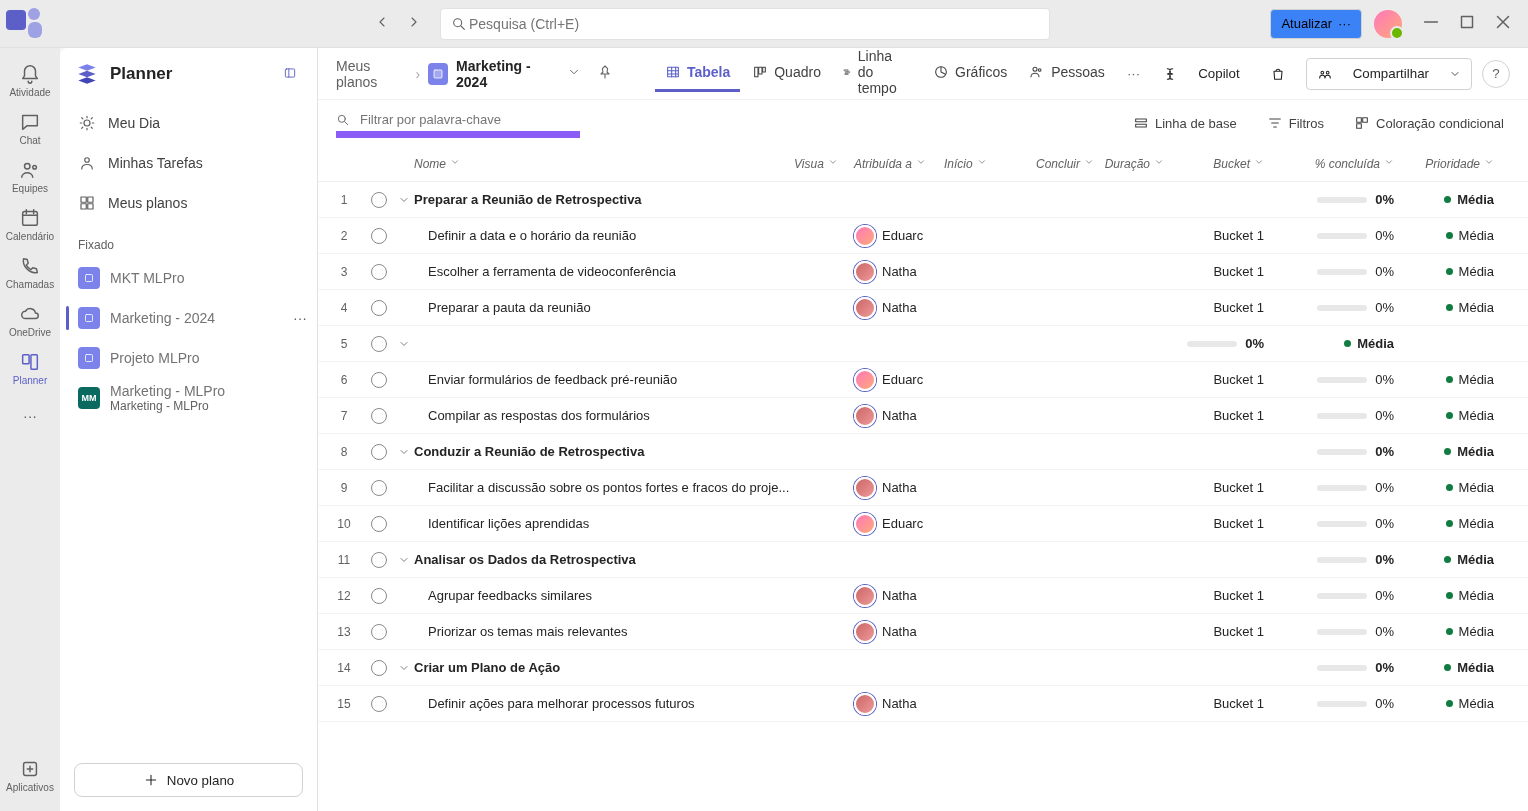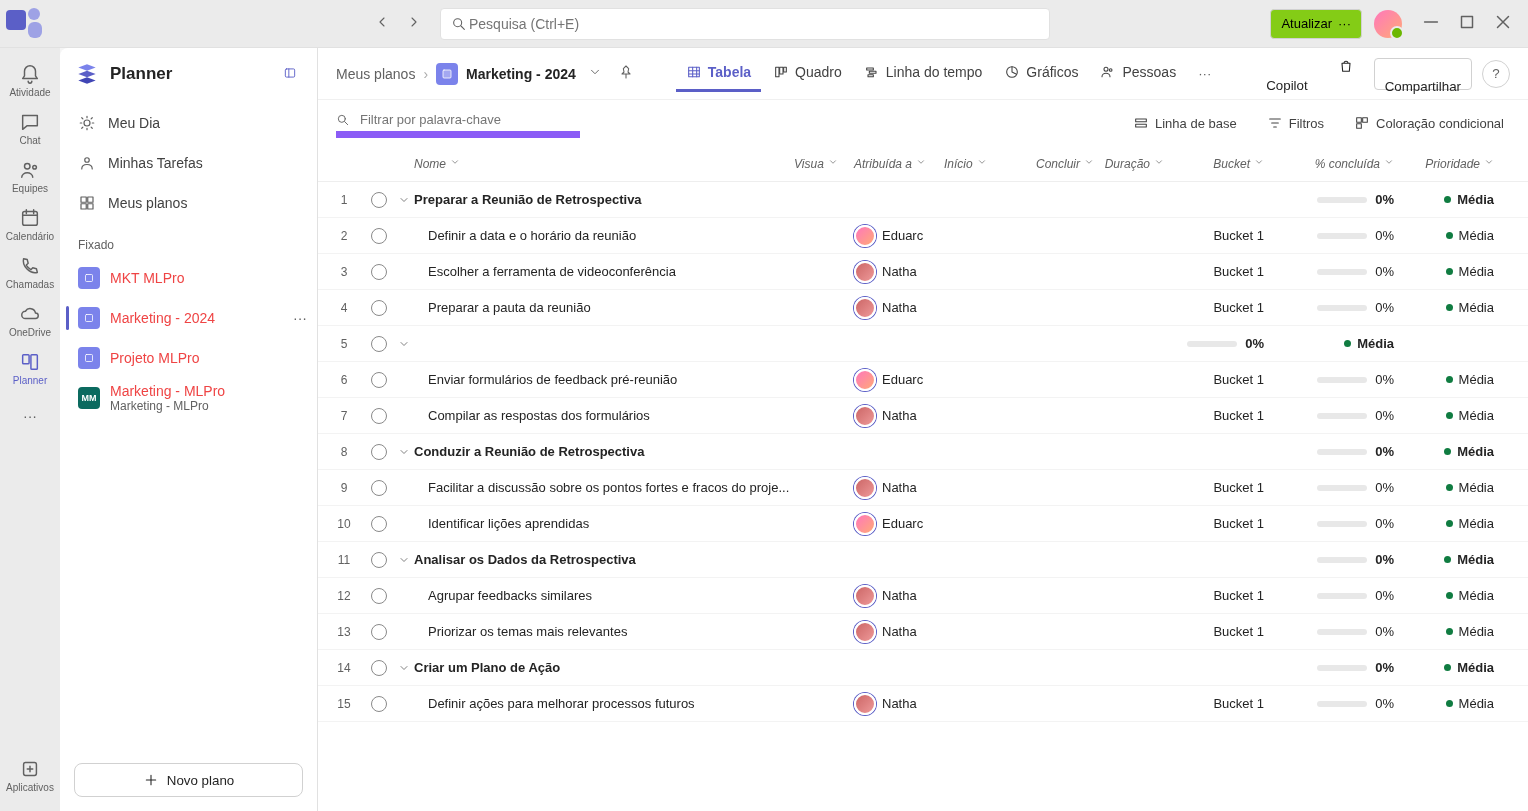--- a/index.html
+++ b/index.html
@@ -5,21 +5,21 @@
 * { box-sizing:border-box; font-family:"Segoe UI",Arial,sans-serif; }
 body { margin:0; background:#f5f5f5; color:#242424; font-size:14px; overflow:hidden; }
 .app { display:flex; flex-direction:column; height:811px; width:1528px; }
 .titlebar { height:48px; display:flex; align-items:center; background:#ebebeb; border-bottom:1px solid #e1e1e1; }
 .titlebar .grid-icon { width:48px; display:flex; align-items:center; justify-content:center; color:#616161; }
 .titlebar .nav-arrows { display:flex; gap:4px; margin-left:320px; }
 .titlebar .nav-arrows button { background:none; border:none; width:28px; height:28px; color:#616161; cursor:pointer; border-radius:4px; }
 .titlebar .search { flex:0 0 610px; margin-left:12px; height:32px; background:#fff; border:1px solid #e1e1e1; border-radius:4px; display:flex; align-items:center; padding:0 10px; color:#616161; }
 .titlebar .search input { border:none; outline:none; flex:1; font-size:14px; color:#616161; background:transparent; }
 .titlebar .right { margin-left:auto; display:flex; align-items:center; gap:12px; padding-right:8px; }
-.update-btn { height:30px; padding:0 10px; background:#84cc16; border:1px solid #d1d1d1; border-radius:4px; display:flex; align-items:center; gap:6px; cursor:pointer; font-size:13px; }
+.update-btn { height:30px; padding:0 10px; background:#3b82f6; border:1px solid #d1d1d1; border-radius:4px; display:flex; align-items:center; gap:6px; cursor:pointer; font-size:13px; }
 .avatar-tb { width:28px; height:28px; border-radius:50%; background:linear-gradient(135deg,#f7b,#fa7); position:relative; }
 .avatar-tb::after { content:""; position:absolute; right:-2px; bottom:-2px; width:10px; height:10px; background:#6bb700; border:2px solid #ebebeb; border-radius:50%; }
 .win-btns { display:flex; gap:2px; }
 .win-btns button { width:34px; height:28px; background:none; border:none; color:#616161; cursor:pointer; }
 .body { flex:1; display:flex; min-height:0; }
 .rail { width:60px; background:#ebebeb; display:flex; flex-direction:column; align-items:center; padding-top:8px; }
 .rail-item { width:54px; height:48px; display:flex; flex-direction:column; align-items:center; justify-content:center; gap:2px; color:#616161; cursor:pointer; border-radius:4px; position:relative; }
 .rail-item.active { color:#5b5fc7; }
 .rail-item .lbl { font-size:10px; }
 .rail-item svg { width:22px; height:22px; }
@@ -31,40 +31,40 @@
 .sb-title { font-size:17px; font-weight:700; color:#242424; flex:1; }
 .panel-btn { width:26px; height:26px; border:none; background:none; color:#5b5fc7; cursor:pointer; }
 .sb-nav { padding:4px 8px 10px; display:flex; flex-direction:column; gap:2px; }
 .sb-nav-item { height:38px; display:flex; align-items:center; gap:12px; padding:0 10px; color:#424242; border-radius:4px; cursor:pointer; }
 .sb-nav-item svg { width:18px; height:18px; color:#616161; }
 .sb-section-label { padding:6px 18px 6px; font-size:12px; color:#616161; }
 .plan-item { height:40px; display:flex; align-items:center; gap:10px; padding:0 10px 0 18px; cursor:pointer; position:relative; }
 .plan-item.active::before { content:""; position:absolute; left:6px; top:8px; bottom:8px; width:3px; background:#5b5fc7; border-radius:2px; }
 .plan-item .pi-icon { width:22px; height:22px; border-radius:4px; background:#7b83eb; display:flex; align-items:center; justify-content:center; color:#fff; flex-shrink:0; }
 .plan-item .pi-icon.green { background:#0b6a5f; font-size:9px; font-weight:600; }
-.plan-item .pi-name { font-size:14px; color:#ef4444; flex:1; white-space:nowrap; overflow:hidden; text-overflow:ellipsis; }
+.plan-item .pi-name { font-size:14px; color:#737373; flex:1; white-space:nowrap; overflow:hidden; text-overflow:ellipsis; }
 .plan-item .pi-sub { font-size:12px; color:#616161; }
 .plan-item .pi-text { display:flex; flex-direction:column; flex:1; overflow:hidden; }
 .plan-item .more { color:#616161; opacity:0; }
 .plan-item.active .more { opacity:1; }
 .sb-footer { margin-top:auto; padding:14px; }
 .new-plan { width:100%; height:34px; border:1px solid #d1d1d1; background:#fff; border-radius:8px; display:flex; align-items:center; justify-content:center; gap:8px; cursor:pointer; color:#242424; }
 .main { flex:1; background:#fff; display:flex; flex-direction:column; min-width:0; }
 .crumbbar { height:52px; display:flex; align-items:center; padding:0 18px; gap:8px; border-bottom:1px solid #f0f0f0; }
 .crumb-link { color:#616161; cursor:pointer; }
 .crumb-sep { color:#ababab; }
 .plan-badge { width:22px; height:22px; background:#7b83eb; border-radius:4px; display:flex; align-items:center; justify-content:center; color:#fff; }
 .crumb-current { font-weight:700; color:#242424; }
 .chev-btn,.pin-btn { background:none; border:none; color:#616161; cursor:pointer; padding:4px; }
 .views { display:flex; gap:2px; margin-left:30px; }
 .view-tab { height:36px; display:flex; align-items:center; gap:6px; padding:0 10px; color:#424242; cursor:pointer; border-bottom:3px solid transparent; }
 .view-tab.active { color:#5b5fc7; border-bottom-color:#5b5fc7; font-weight:600; }
 .view-tab svg { width:16px; height:16px; }
 .right-actions { margin-left:auto; display:flex; align-items:center; gap:10px; }
-.ra-btn { height:32px; padding:0 10px; background:none; border:none; display:flex; align-items:center; gap:20px; cursor:pointer; color:#242424; border-radius:4px;flex-direction:column; }
+.ra-btn { height:32px; padding:0 10px; background:none; border:none; display:flex; align-items:center; gap:20px; cursor:pointer; color:#242424; border-radius:4px; }
 .share-btn { border:1px solid #d1d1d1; }
 .help-btn { width:28px; height:28px; border:1px solid #d1d1d1; border-radius:50%; background:none; color:#616161; cursor:pointer; }
 .toolbar { height:46px; display:flex; align-items:center; padding:0 18px; gap:18px; }
 .filter-box { width:244px; height:30px; border-bottom:7px solid #8b5cf6; display:flex; align-items:center; gap:8px; color:#616161; }
 .filter-box input { border:none; outline:none; flex:1; font-size:13px; background:transparent; }
 .tool-btn { background:none; border:none; display:flex; align-items:center; gap:6px; cursor:pointer; color:#424242; font-size:13px; }
 .tool-right { margin-left:auto; display:flex; gap:18px; }
 .grid { flex:1; overflow:auto; }
 .grid-header { display:grid; grid-template-columns:40px 30px 20px 380px 60px 90px 60px 90px 70px 100px 130px 100px; align-items:center; height:36px; color:#616161; font-size:12px; padding-left:6px; border-bottom:1px solid #eee; }
 .grid-header .col { display:flex; align-items:flex-start; gap:4px; cursor:pointer;font-style:italic; }

